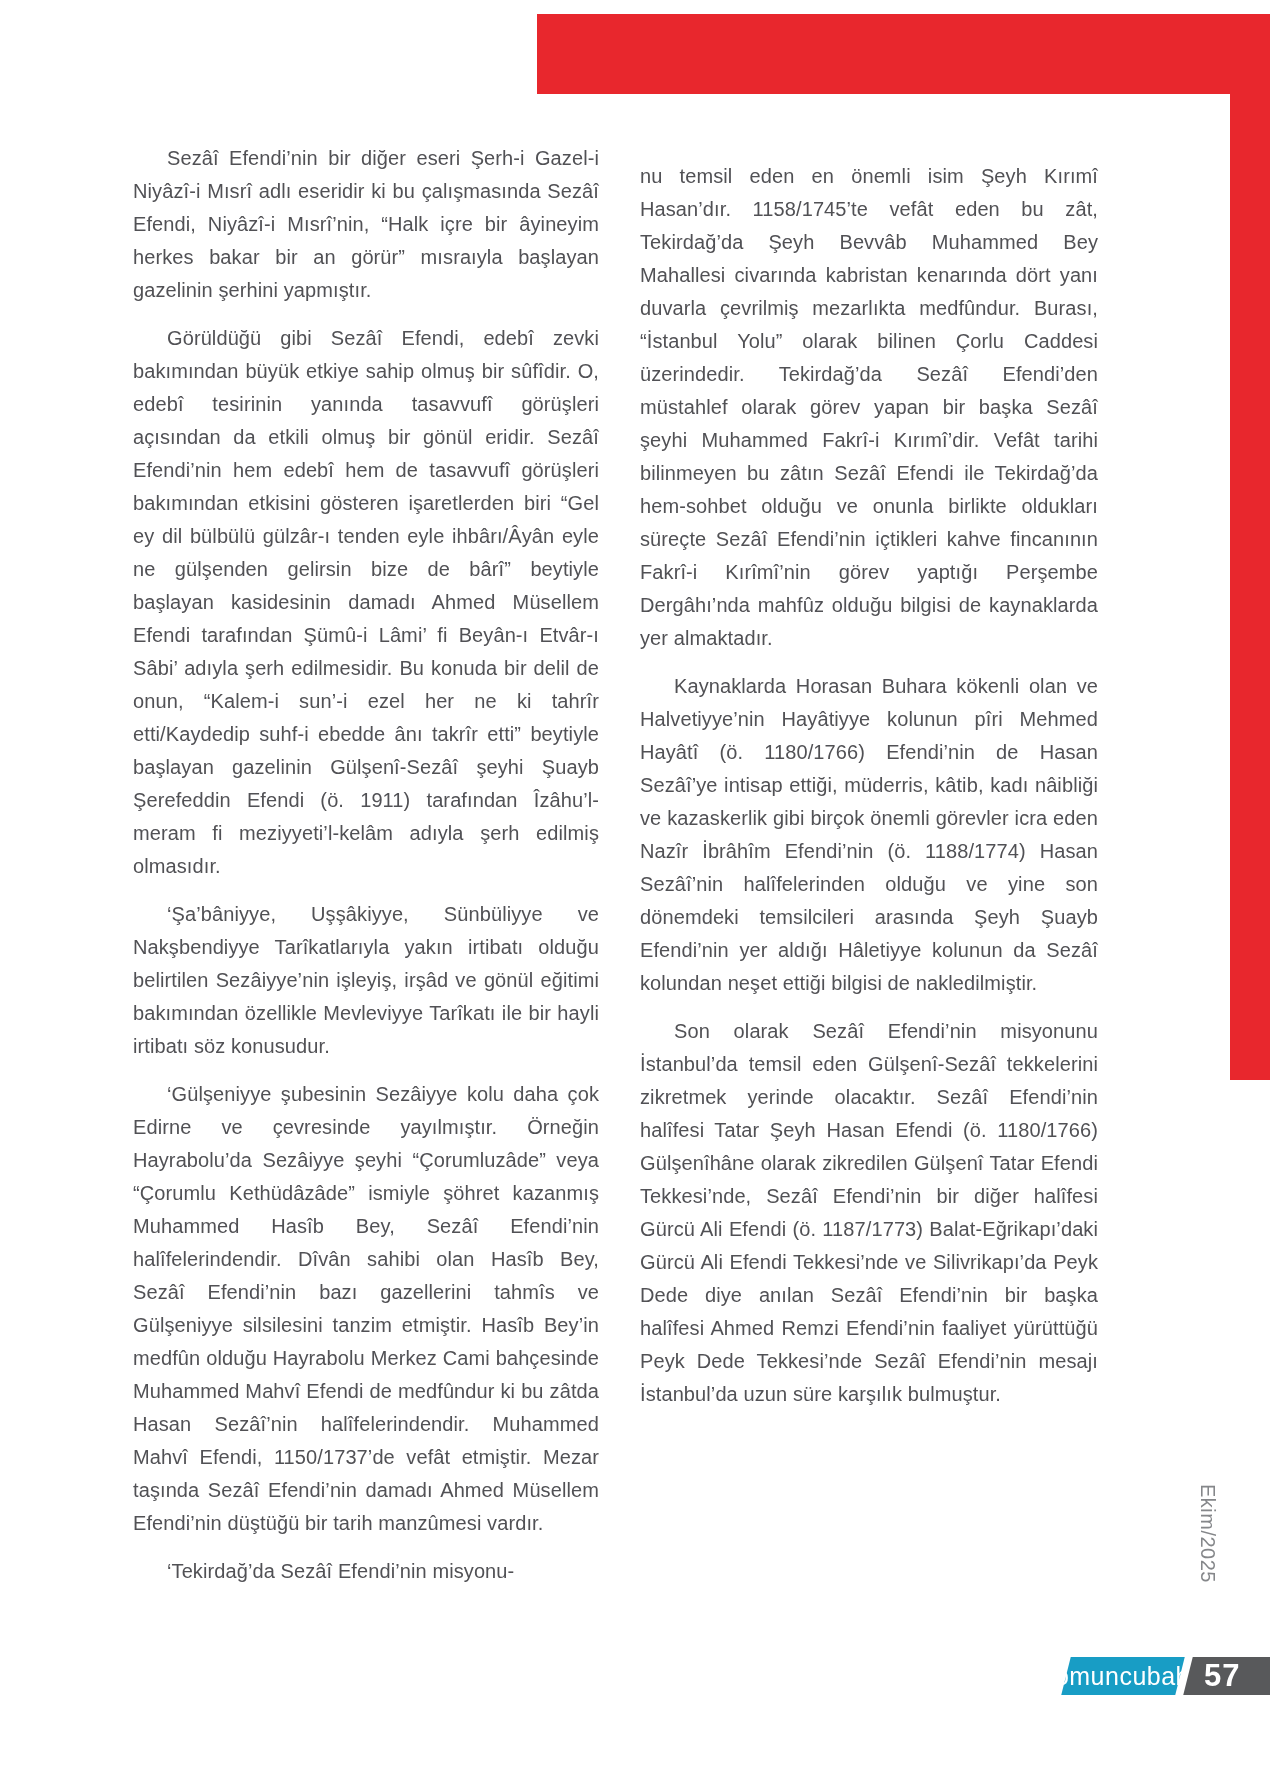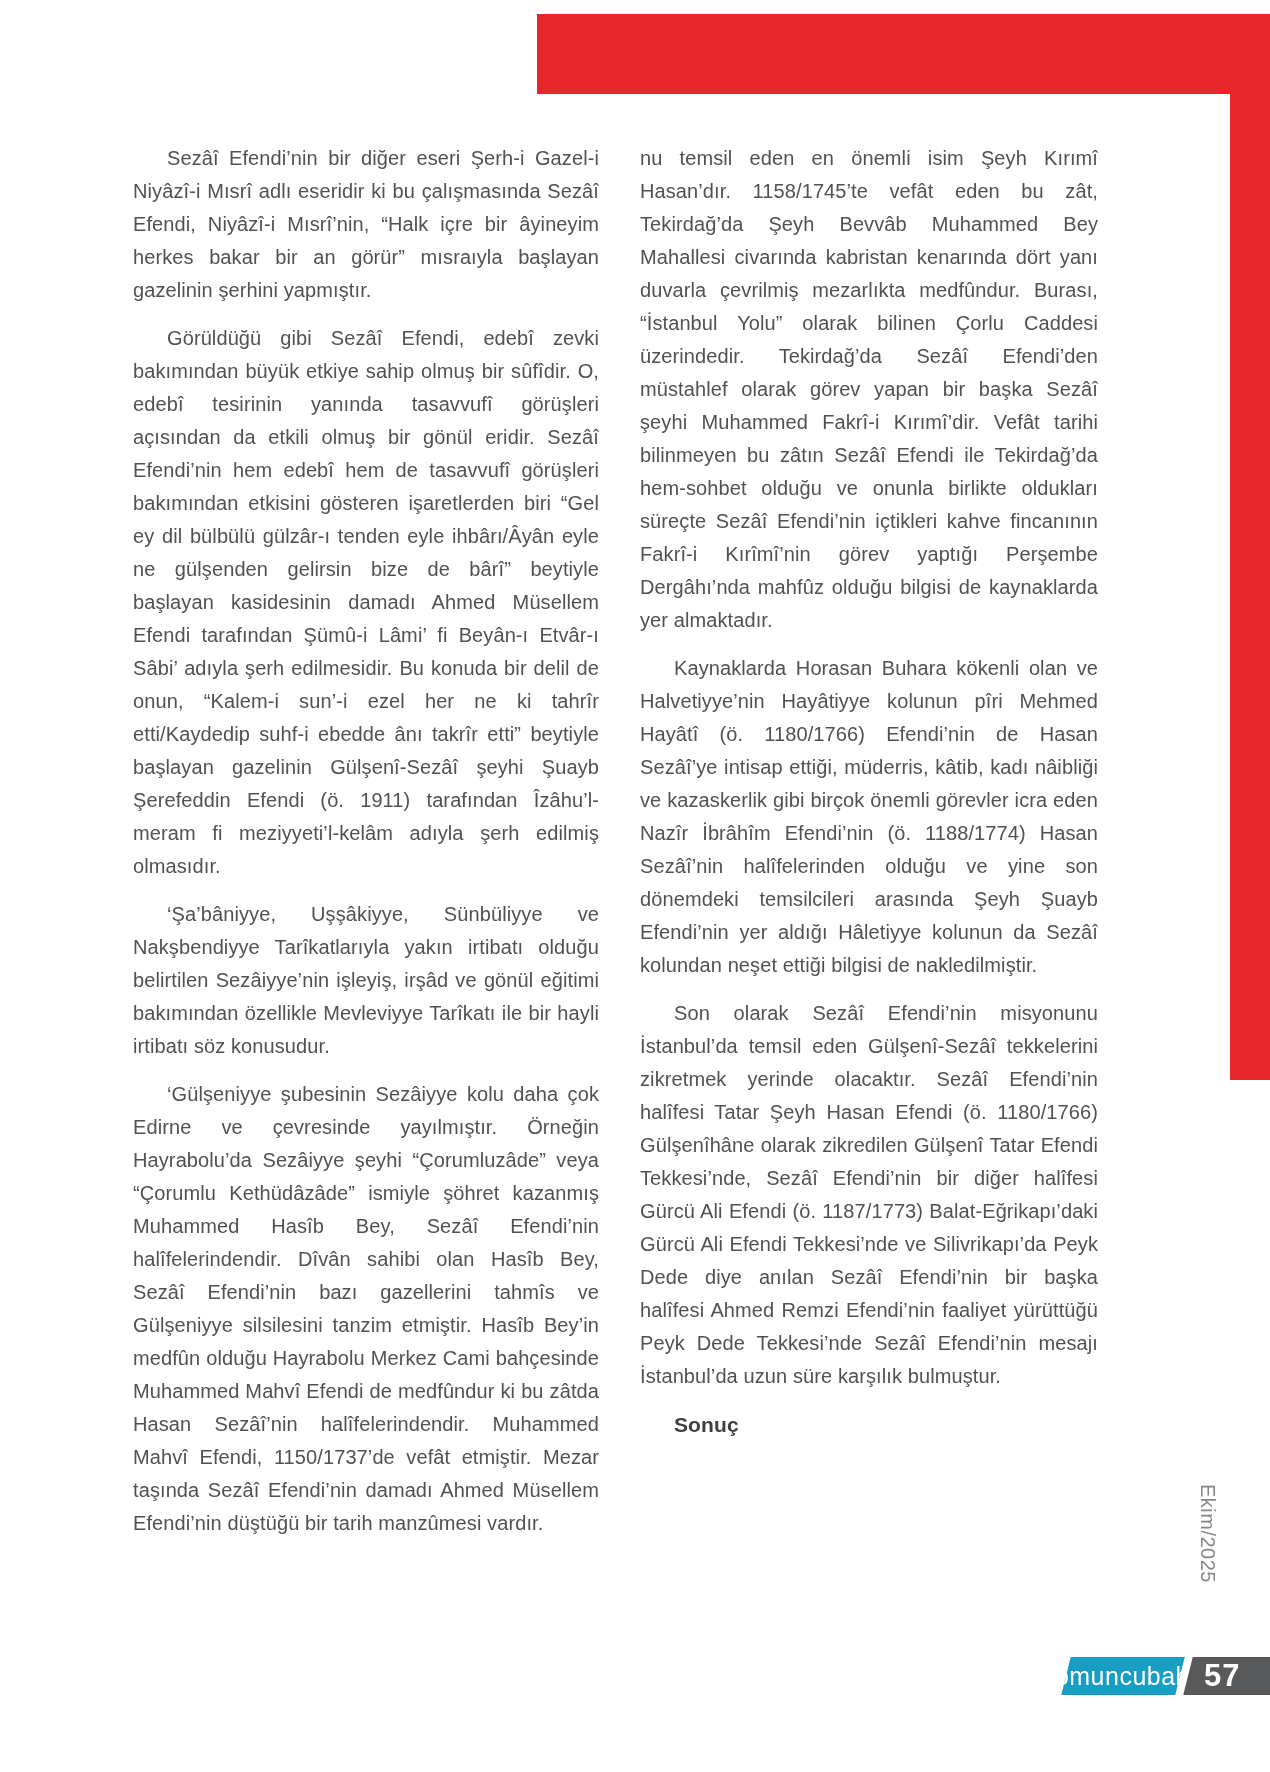--- a/index.html
+++ b/index.html
@@ -25,21 +25,21 @@
     position:absolute;top:142px;
     width:466px;
     color:#515155;
     font-size:20px;line-height:33px;
     text-align:justify;
     letter-spacing:.1px;
   }
   .col-left{left:133px;}
   .col-right{left:640px;width:458px;}
   .column p{margin:0 0 15px 0;text-indent:34px;}
-  .column p.no-indent{text-indent:0;}
+  .column p.no-indent{text-indent:0;margin-top:18px;}
   .column h3{
     margin:6px 0 12px 0;
     padding-left:34px;
     font-size:21px;color:#3f3f41;font-weight:bold;
     text-align:left;
   }
   
   .issue-text{
     position:absolute;left:1196px;top:1484px;height:162px;
     writing-mode:vertical-rl;
@@ -74,27 +74,27 @@
 <div class="page">
 
   <div class="frame-top"></div>
   <div class="frame-right"></div>
 
   <div class="column col-left">
       <p>Sezâî Efendi’nin bir diğer eseri Şerh-i Gazel-i Niyâzî-i Mısrî adlı eseridir ki bu çalışmasında Sezâî Efendi, Niyâzî-i Mısrî’nin, “Halk içre bir âyineyim herkes bakar bir an görür” mısraıyla başlayan gazelinin şerhini yapmıştır.</p>
       <p>Görüldüğü gibi Sezâî Efendi, edebî zevki bakımından büyük etkiye sahip olmuş bir sûfîdir. O, edebî tesirinin yanında tasavvufî görüşleri açısından da etkili olmuş bir gönül eridir. Sezâî Efendi’nin hem edebî hem de tasavvufî görüşleri bakımından etkisini gösteren işaretlerden biri “Gel ey dil bülbülü gülzâr-ı tenden eyle ihbârı/Âyân eyle ne gülşenden gelirsin bize de bârî” beytiyle başlayan kasidesinin damadı Ahmed Müsellem Efendi tarafından Şümû-i Lâmi’ fi Beyân-ı Etvâr-ı Sâbi’ adıyla şerh edilmesidir. Bu konuda bir delil de onun, “Kalem-i sun’-i ezel her ne ki tahrîr etti/Kaydedip suhf-i ebedde ânı takrîr etti” beytiyle başlayan gazelinin Gülşenî-Sezâî şeyhi Şuayb Şerefeddin Efendi (ö. 1911) tarafından Îzâhu’l-meram fi meziyyeti’l-kelâm adıyla şerh edilmiş olmasıdır.</p>
       <p>‘Şa’bâniyye, Uşşâkiyye, Sünbüliyye ve Nakşbendiyye Tarîkatlarıyla yakın irtibatı olduğu belirtilen Sezâiyye’nin işleyiş, irşâd ve gönül eğitimi bakımından özellikle Mevleviyye Tarîkatı ile bir hayli irtibatı söz konusudur.</p>
       <p>‘Gülşeniyye şubesinin Sezâiyye kolu daha çok Edirne ve çevresinde yayılmıştır.  Örneğin Hayrabolu’da Sezâiyye şeyhi “Çorumluzâde” veya “Çorumlu Kethüdâzâde” ismiyle şöhret kazanmış Muhammed Hasîb Bey, Sezâî Efendi’nin halîfelerindendir. Dîvân sahibi olan Hasîb Bey, Sezâî Efendi’nin bazı gazellerini tahmîs ve Gülşeniyye silsilesini tanzim etmiştir.  Hasîb Bey’in medfûn olduğu Hayrabolu Merkez Cami bahçesinde Muhammed Mahvî Efendi de medfûndur ki bu zâtda Hasan Sezâî’nin halîfelerindendir. Muhammed Mahvî Efendi, 1150/1737’de vefât etmiştir. Mezar taşında Sezâî Efendi’nin damadı Ahmed Müsellem Efendi’nin düştüğü bir tarih manzûmesi vardır.</p>
+      <p>‘Tekirdağ’da Sezâî Efendi’nin misyonu-</p>
     </div>
 
   <div class="column col-right">
       <p class="no-indent">nu temsil eden en önemli isim Şeyh Kırımî Hasan’dır. 1158/1745’te vefât eden bu zât, Tekirdağ’da Şeyh Bevvâb Muhammed Bey Mahallesi civarında kabristan kenarında dört yanı duvarla çevrilmiş mezarlıkta medfûndur. Burası, “İstanbul Yolu” olarak bilinen Çorlu Caddesi üzerindedir.  Tekirdağ’da Sezâî Efendi’den müstahlef olarak görev yapan bir başka Sezâî şeyhi Muhammed Fakrî-i Kırımî’dir. Vefât tarihi bilinmeyen bu zâtın Sezâî Efendi ile Tekirdağ’da hem-sohbet olduğu ve onunla birlikte oldukları süreçte Sezâî Efendi’nin içtikleri kahve fincanının Fakrî-i Kırîmî’nin görev yaptığı Perşembe Dergâhı’nda mahfûz olduğu bilgisi de kaynaklarda yer almaktadır.</p>
       <p>Kaynaklarda Horasan Buhara kökenli olan ve Halvetiyye’nin Hayâtiyye kolunun pîri Mehmed Hayâtî (ö. 1180/1766) Efendi’nin de Hasan Sezâî’ye intisap ettiği,  müderris, kâtib, kadı nâibliği ve kazaskerlik gibi birçok önemli görevler icra eden Nazîr İbrâhîm Efendi’nin (ö. 1188/1774) Hasan Sezâî’nin halîfelerinden olduğu  ve yine son dönemdeki temsilcileri arasında Şeyh Şuayb Efendi’nin yer aldığı Hâletiyye kolunun da Sezâî kolundan neşet ettiği bilgisi de nakledilmiştir.</p>
       <p>Son olarak Sezâî Efendi’nin misyonunu İstanbul’da temsil eden Gülşenî-Sezâî tekkelerini zikretmek yerinde olacaktır. Sezâî Efendi’nin halîfesi Tatar Şeyh Hasan Efendi (ö. 1180/1766) Gülşenîhâne olarak zikredilen Gülşenî Tatar Efendi Tekkesi’nde, Sezâî Efendi’nin bir diğer halîfesi Gürcü Ali Efendi (ö. 1187/1773) Balat-Eğrikapı’daki Gürcü Ali Efendi Tekkesi’nde ve Silivrikapı’da Peyk Dede diye anılan Sezâî Efendi’nin bir başka halîfesi Ahmed Remzi Efendi’nin faaliyet yürüttüğü Peyk Dede Tekkesi’nde Sezâî Efendi’nin mesajı İstanbul’da uzun süre karşılık bulmuştur.</p>
-      <h3>Sonuç</h3>
     </div>
 
   <div class="issue-text">Ekim/2025</div>
 
   <div class="brand-badge">
     <span>somuncubaba</span>
   </div>
 
   <div class="page-badge">
     <span>57</span>

